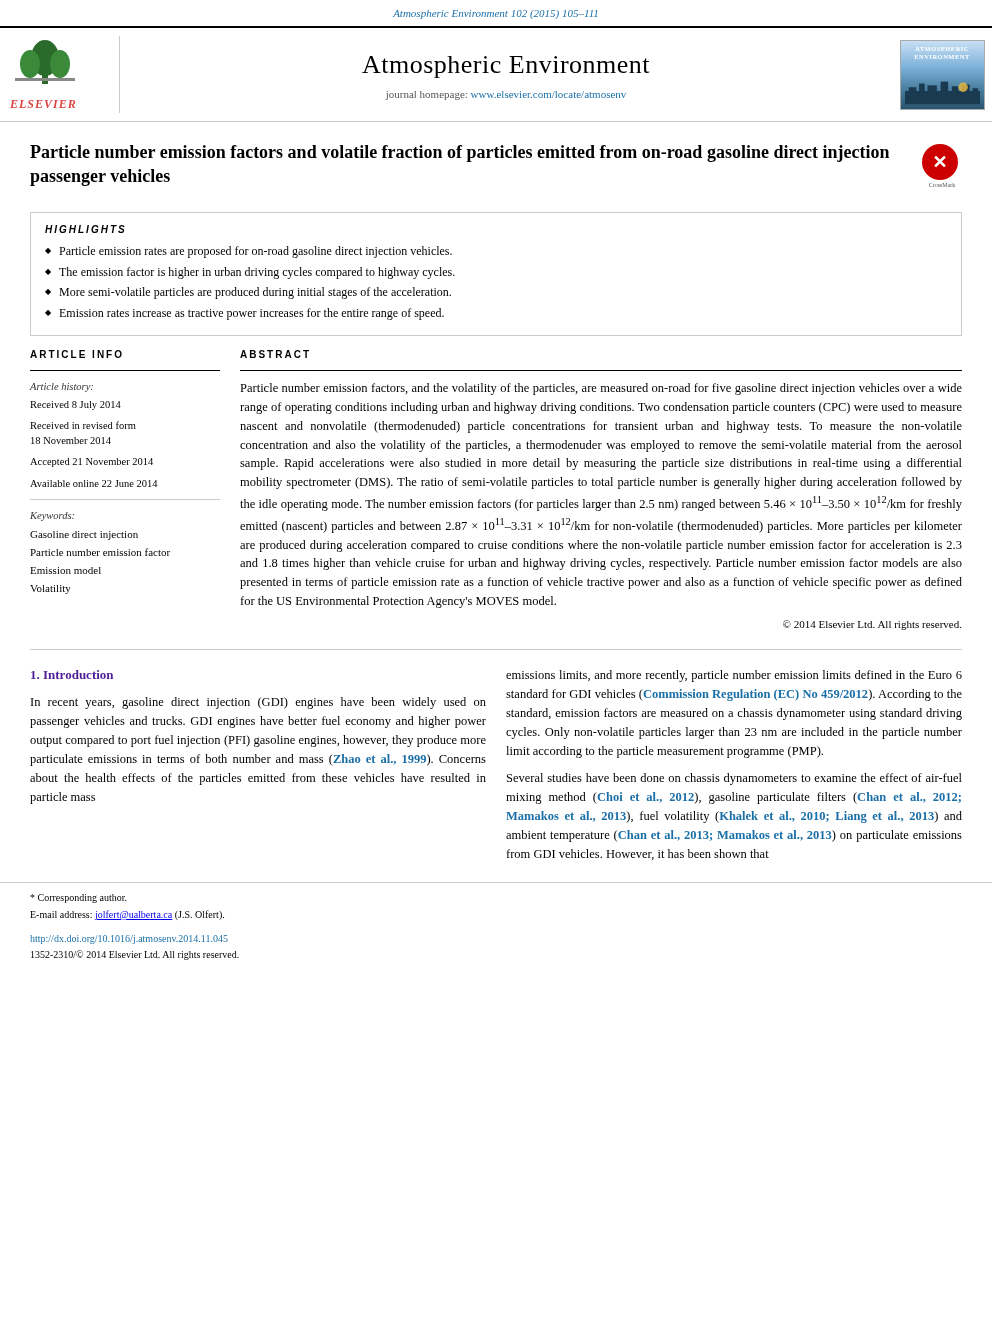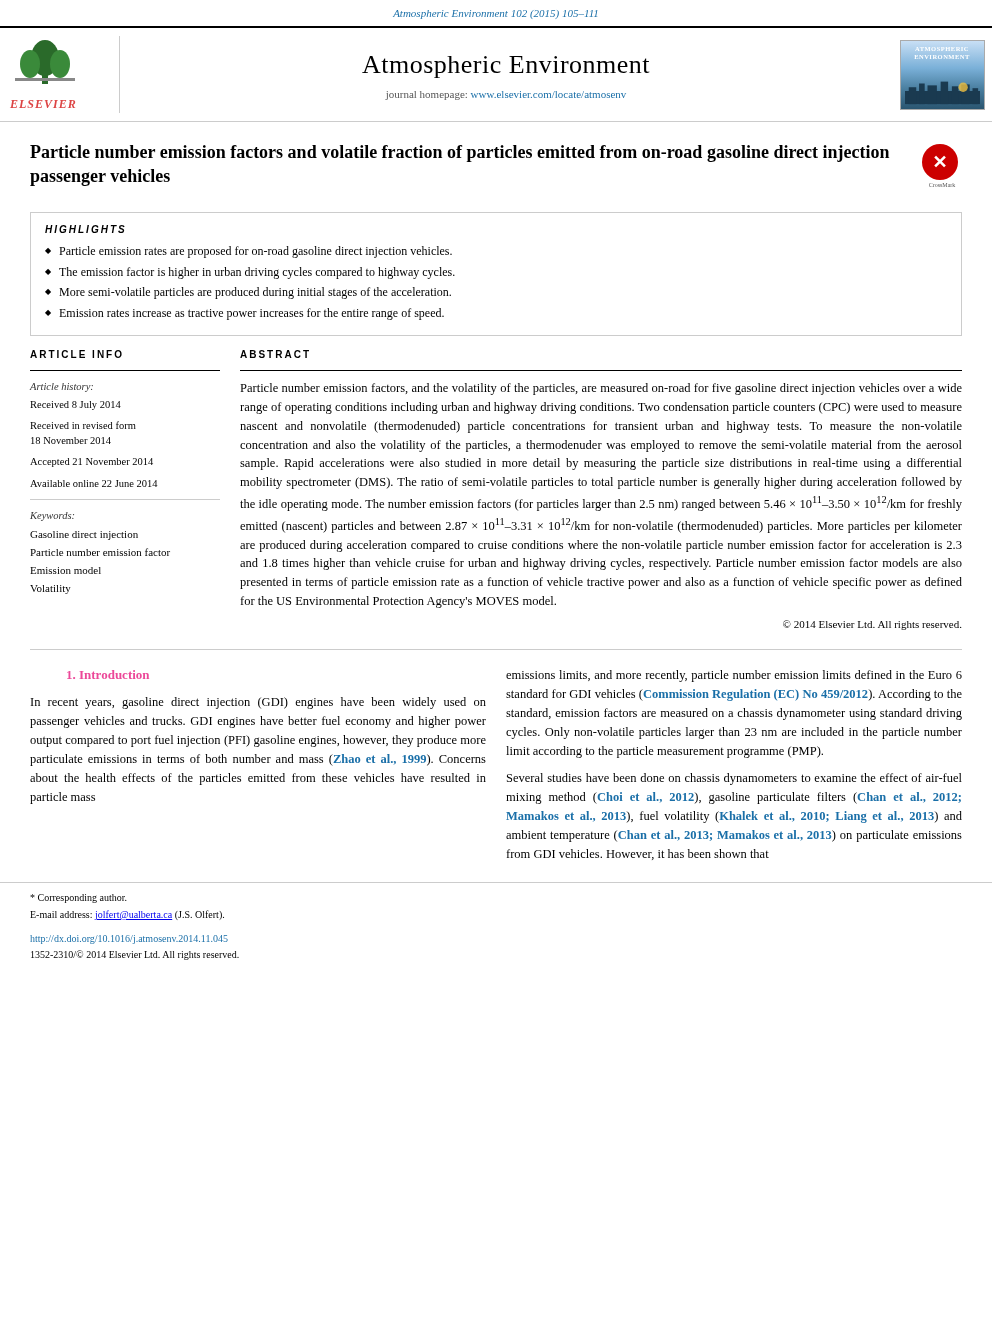--- a/index.html
+++ b/index.html
@@ -283,23 +283,22 @@
       display: flex;
       gap: 20px;
       margin-top: 10px;
     }
     .intro-col {
       flex: 1;
     }
     .section-number-title {
       font-size: 13px;
       font-weight: bold;
-      color: #ec4899;
+      color: #4c1d95;
       margin-bottom: 8px;
-      margin-left: 36px;
     }
     .body-text {
       font-size: 12.5px;
       line-height: 1.52;
       color: #000;
       text-align: justify;
       margin-bottom: 8px;
     }
     .body-text a, .ref-link {
       color: #1a6fa8;

